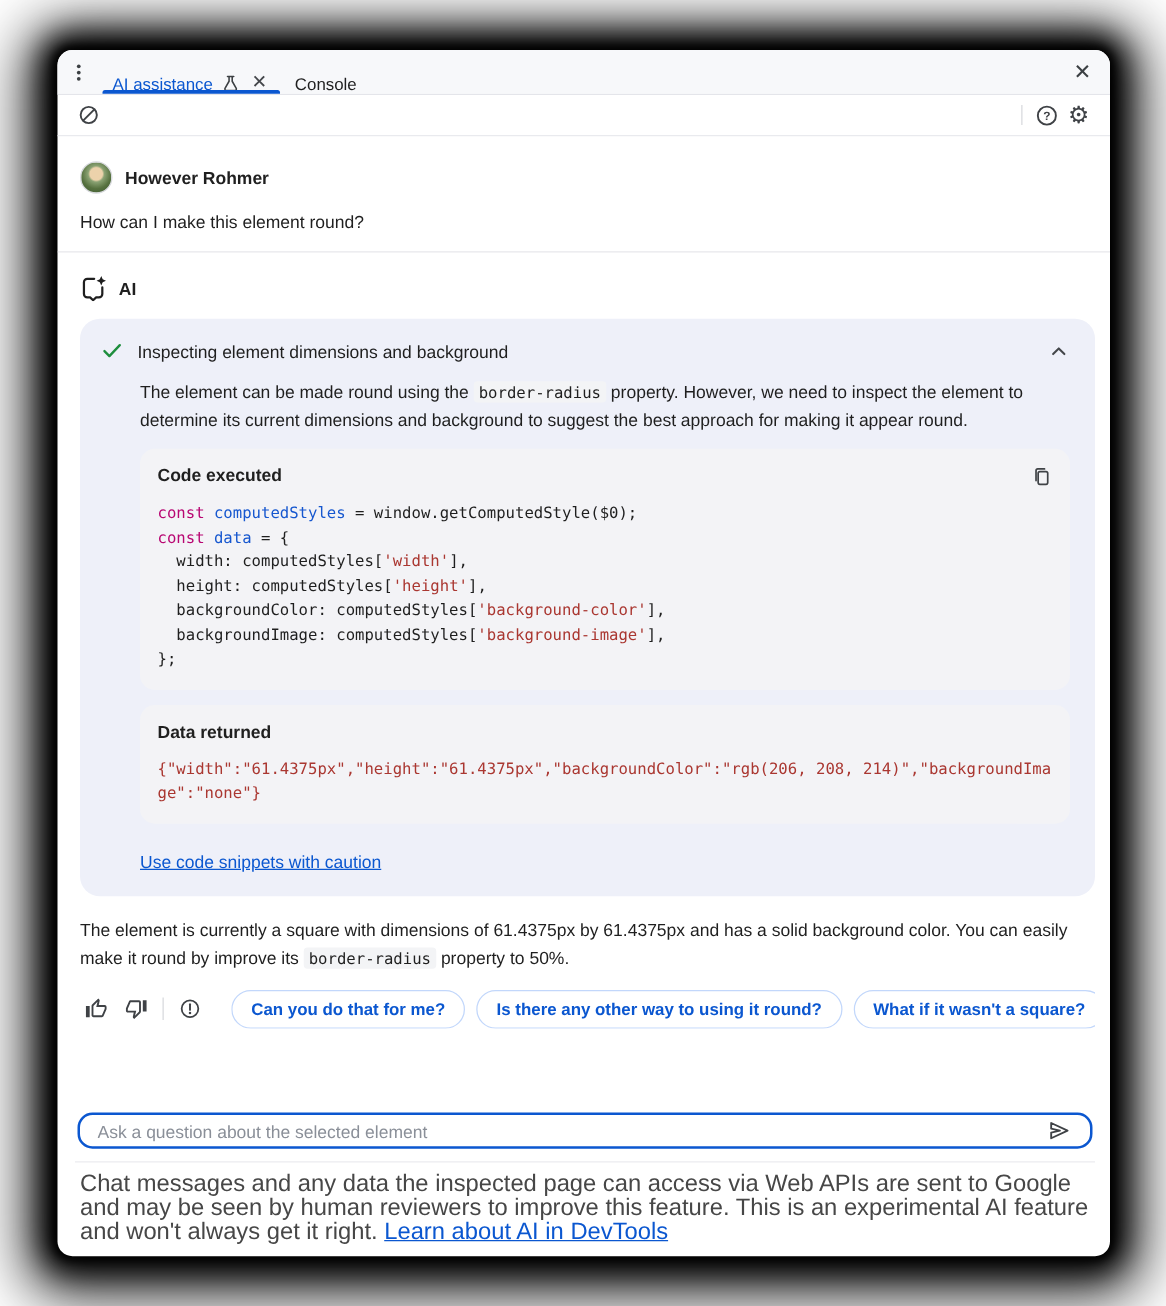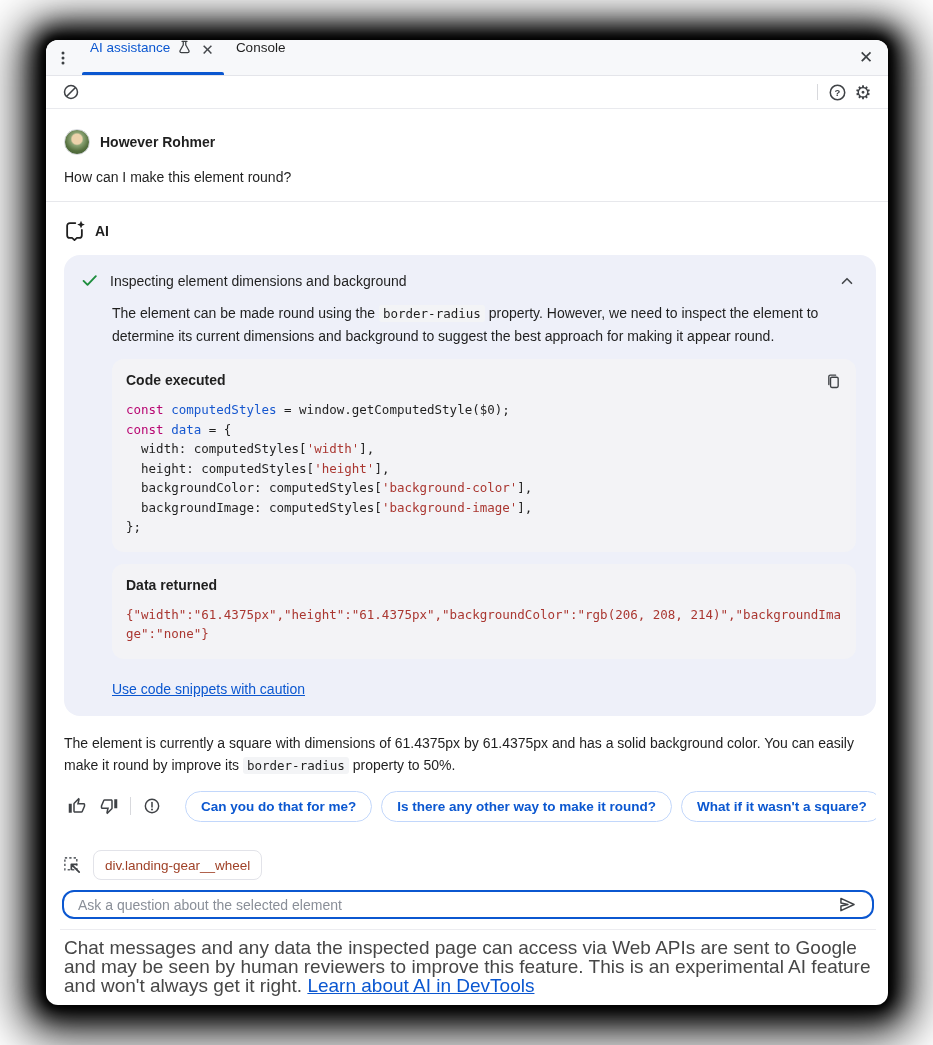--- a/index.html
+++ b/index.html
@@ -23,21 +23,21 @@
   .window{
     position:absolute;left:46px;top:40px;width:842px;height:965px;
     background:#fff;border-radius:12px;display:flex;flex-direction:column;
     box-shadow:0 0 8px 3px #000,0 0 22px 12px rgba(0,0,0,.97),0 6px 46px 26px rgba(0,0,0,.8);
   }
 
   
   .tabbar{height:36px;background:#f7f8fa;border-radius:12px 12px 0 0;border-bottom:1px solid #e4e5ea;
     display:flex;align-items:stretch;flex-shrink:0;}
   .kebab{width:34px;display:flex;align-items:center;justify-content:center;cursor:pointer;}
-  .tab{display:flex;align-items:flex-start;gap:7px;padding:0 10px;font-size:13.5px;position:relative;cursor:pointer;}
+  .tab{display:flex;align-items:flex-end;gap:7px;padding:0 10px;font-size:13.5px;position:relative;cursor:pointer;}
   .tab.active{color:var(--accent);}
   .tab.active::after{content:"";position:absolute;left:2px;right:2px;bottom:0;height:3px;background:var(--accent);border-radius:2px 2px 0 0;}
   .tab .tab-x{color:#44474b;font-size:15px;line-height:1;padding:2px;}
   .tabbar .spacer{flex:1;}
   .win-close{width:44px;display:flex;align-items:center;justify-content:center;font-size:17px;color:#3c4043;cursor:pointer;}
 
   
   .toolbar{height:33px;border-bottom:1px solid #e9eaee;display:flex;align-items:center;padding:0 12px;flex-shrink:0;}
   .tb-btn{width:26px;height:26px;display:flex;align-items:center;justify-content:center;cursor:pointer;border-radius:4px;}
   .toolbar .spacer{flex:1;}
@@ -217,34 +217,27 @@
       <div class="fb-div"></div>
       <div class="fb-btn">
         <svg width="18" height="18" viewBox="0 0 20 20">
           <circle cx="10" cy="10" r="7.4" fill="none" stroke="#3f4246" stroke-width="1.6"></circle>
           <line x1="10" y1="6" x2="10" y2="11" stroke="#3f4246" stroke-width="1.7" stroke-linecap="round"></line>
           <circle cx="10" cy="13.8" r="1.1" fill="#3f4246"></circle>
         </svg>
       </div>
       <div class="chips">
         <div class="chip">Can you do that for me?</div>
-        <div class="chip">Is there any other way to make it round?</div>
+        <div class="chip">Is there any other way to using it round?</div>
         <div class="chip">What if it wasn't a square?</div>
       </div>
     </div>
   </div>
 
   <div class="composer">
-    <div class="selector-row">
-      <svg width="21" height="21" viewBox="0 0 22 22">
-        <rect x="3" y="3" width="12.5" height="12.5" fill="none" stroke="#5f6368" stroke-width="1.6" stroke-dasharray="2.4 2.2"></rect>
-        <path d="M18 18L9.8 9.8M9.8 9.8v5.4M9.8 9.8h5.4" fill="none" stroke="#3f4246" stroke-width="1.8" stroke-linecap="round"></path>
-      </svg>
-      <div class="sel-chip">div.landing-gear__wheel</div>
-    </div>
     <div class="input-row">
       <input type="text" placeholder="Ask a question about the selected element" style="">
       <div class="send-btn">
         <svg width="21" height="21" viewBox="0 0 24 24">
           <path d="M4.5 5L19.5 12 4.5 19 4.5 13.8 12.5 12 4.5 10.2Z" fill="none" stroke="#3f4246" stroke-width="1.7" stroke-linejoin="round"></path>
         </svg>
       </div>
     </div>
     <div class="footer"><span>Chat messages and any data the inspected page can access via Web APIs are sent to Google and may be seen by human reviewers to improve this feature. This is an experimental AI feature and won't always get it right. </span><a>Learn about AI in DevTools</a></div>
   </div>

